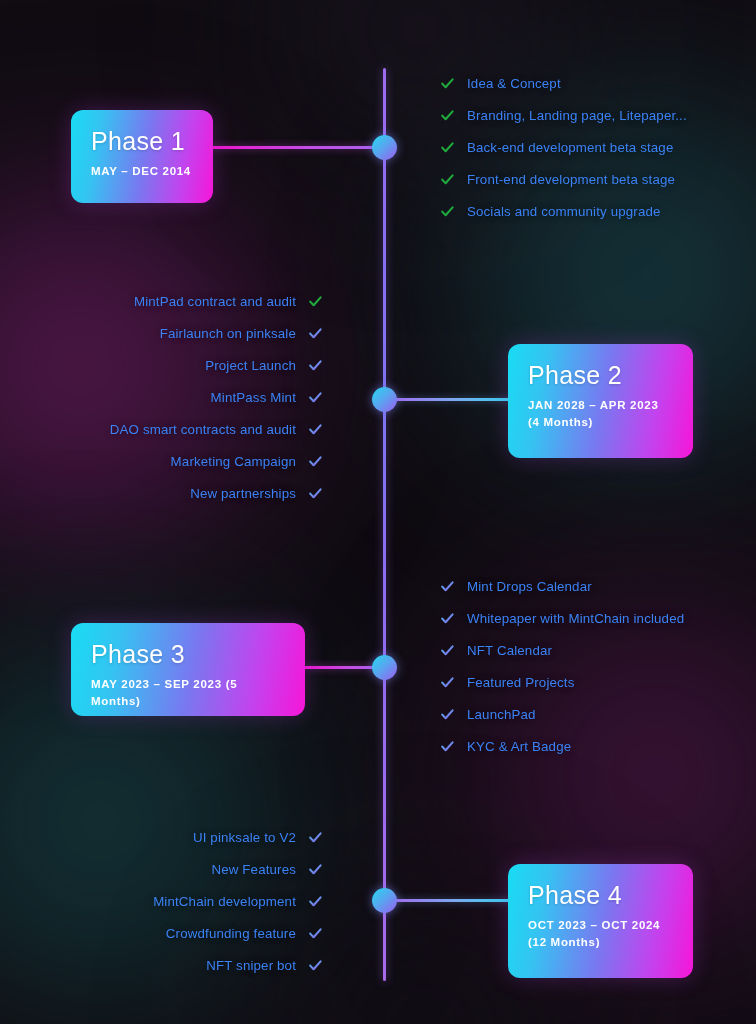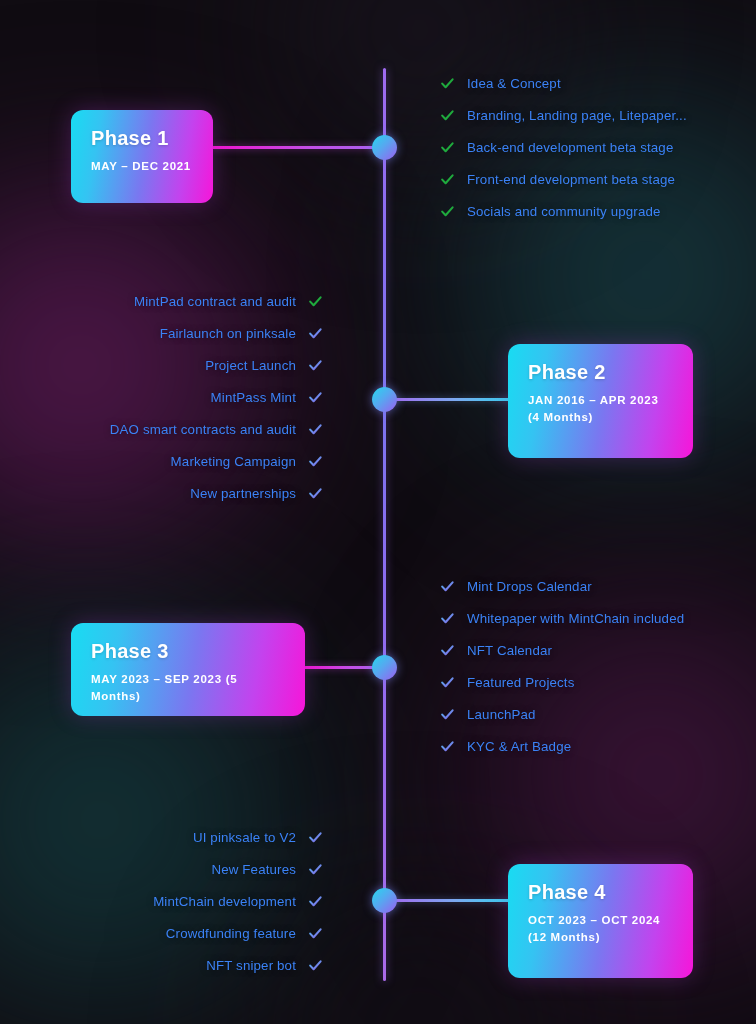--- a/index.html
+++ b/index.html
@@ -93,22 +93,22 @@
   
   .phase-card {
     position: absolute;
     border-radius: 12px;
     background: linear-gradient(100deg, #18dcf2 0%, #35c3f2 20%, #7a77f0 52%, #c343ee 78%, #f715d9 100%);
     padding: 18px 20px 16px 20px;
     box-shadow: 0 0 22px rgba(160,60,200,0.30);
   }
   .phase-title {
     color: #ffffff;
-    font-size: 20px;
-    font-weight: bold;
+    font-size: 25px;
+    font-weight: normal;
     letter-spacing: 0.3px;
     line-height: 1.05;
     text-shadow: 0 1px 3px rgba(0,0,0,0.18);
   }
   .phase-sub {
     margin-top: 9px;
     color: #ffffff;
     font-size: 11.5px;
     font-weight: bold;
     letter-spacing: 0.7px;
@@ -159,21 +159,21 @@
     <div class="blob blob-dim-bottom"></div>
   </div>
 
   <div class="spine"></div>
 
   <div class="connector to-left" style="left:212px; top:146px; width:174px;"></div>
   <div class="node" style="top:135px;"></div>
 
   <div class="phase-card" style="left:71px; top:110px; width:142px; height:93px;">
     <div class="phase-title">Phase 1</div>
-    <div class="phase-sub">MAY – DEC 2021</div>
+    <div class="phase-sub">MAY – DEC 2014</div>
   </div>
 
   <div class="milestones" style="left:440px; top:67px;">
     <div class="milestone">
       <span class="check">
           <svg viewBox="0 0 15 15">
             <path d="M2.2 7.6 L5.6 11.2 L12.6 3.4" fill="none" stroke="#1faa3d" stroke-width="2.1" stroke-linecap="round" stroke-linejoin="round"></path>
           </svg>
         </span>
       <span class="ms-label">Idea &amp; Concept</span>
@@ -210,21 +210,21 @@
         </span>
       <span class="ms-label">Socials and community upgrade</span>
     </div>
   </div>
 
   <div class="connector to-right" style="left:384px; top:398px; width:130px;"></div>
   <div class="node" style="top:387px;"></div>
 
   <div class="phase-card" style="left:508px; top:344px; width:185px; height:114px;">
     <div class="phase-title">Phase 2</div>
-    <div class="phase-sub">JAN 2016 – APR 2023 (4 Months)</div>
+    <div class="phase-sub">JAN 2028 – APR 2023 (4 Months)</div>
   </div>
 
   <div class="milestones align-right" style="left:0px; top:285px; width:323px;">
     <div class="milestone">
       <span class="check">
           <svg viewBox="0 0 15 15">
             <path d="M2.2 7.6 L5.6 11.2 L12.6 3.4" fill="none" stroke="#1faa3d" stroke-width="2.1" stroke-linecap="round" stroke-linejoin="round"></path>
           </svg>
         </span>
       <span class="ms-label">MintPad contract and audit</span>

